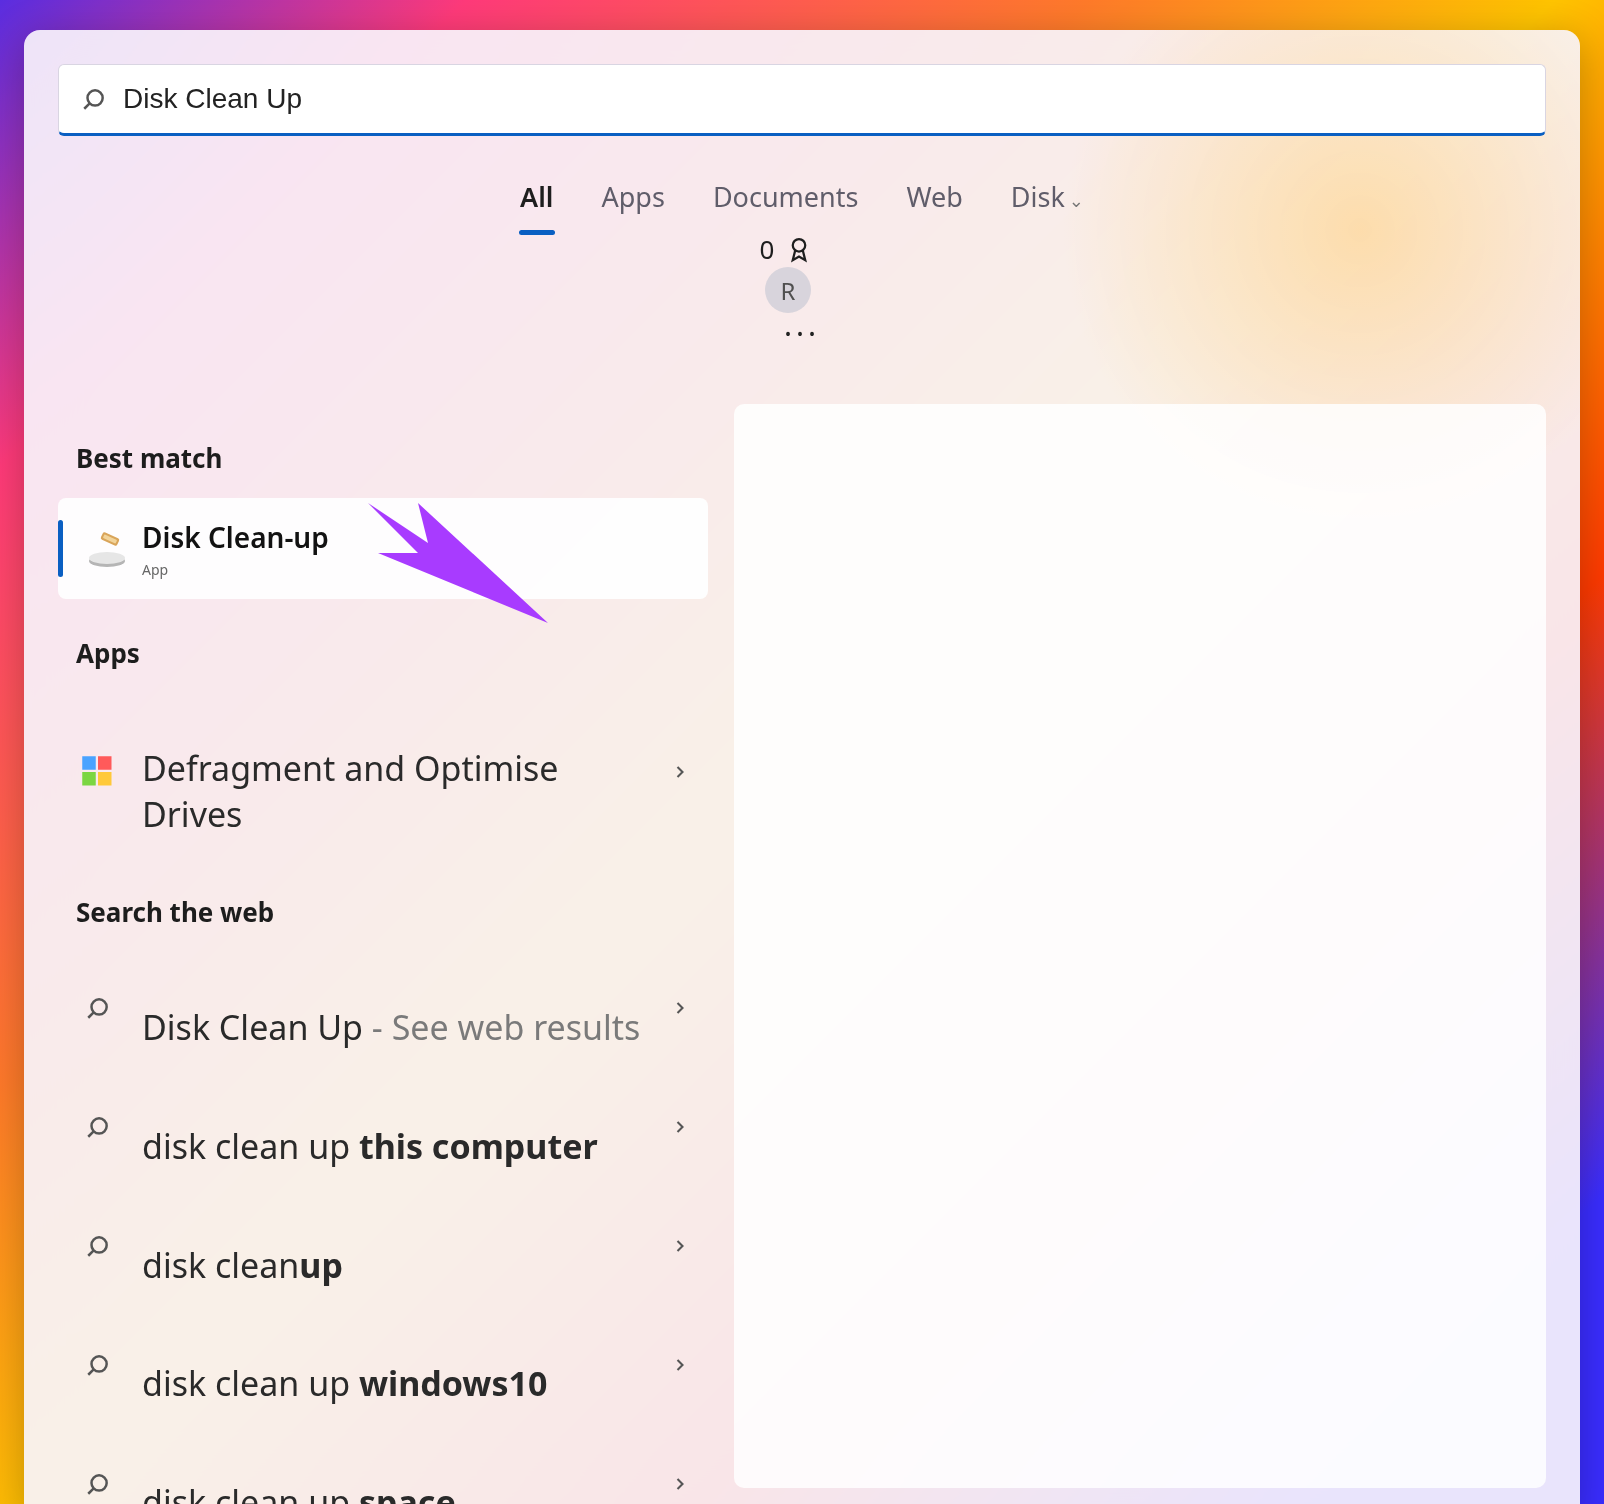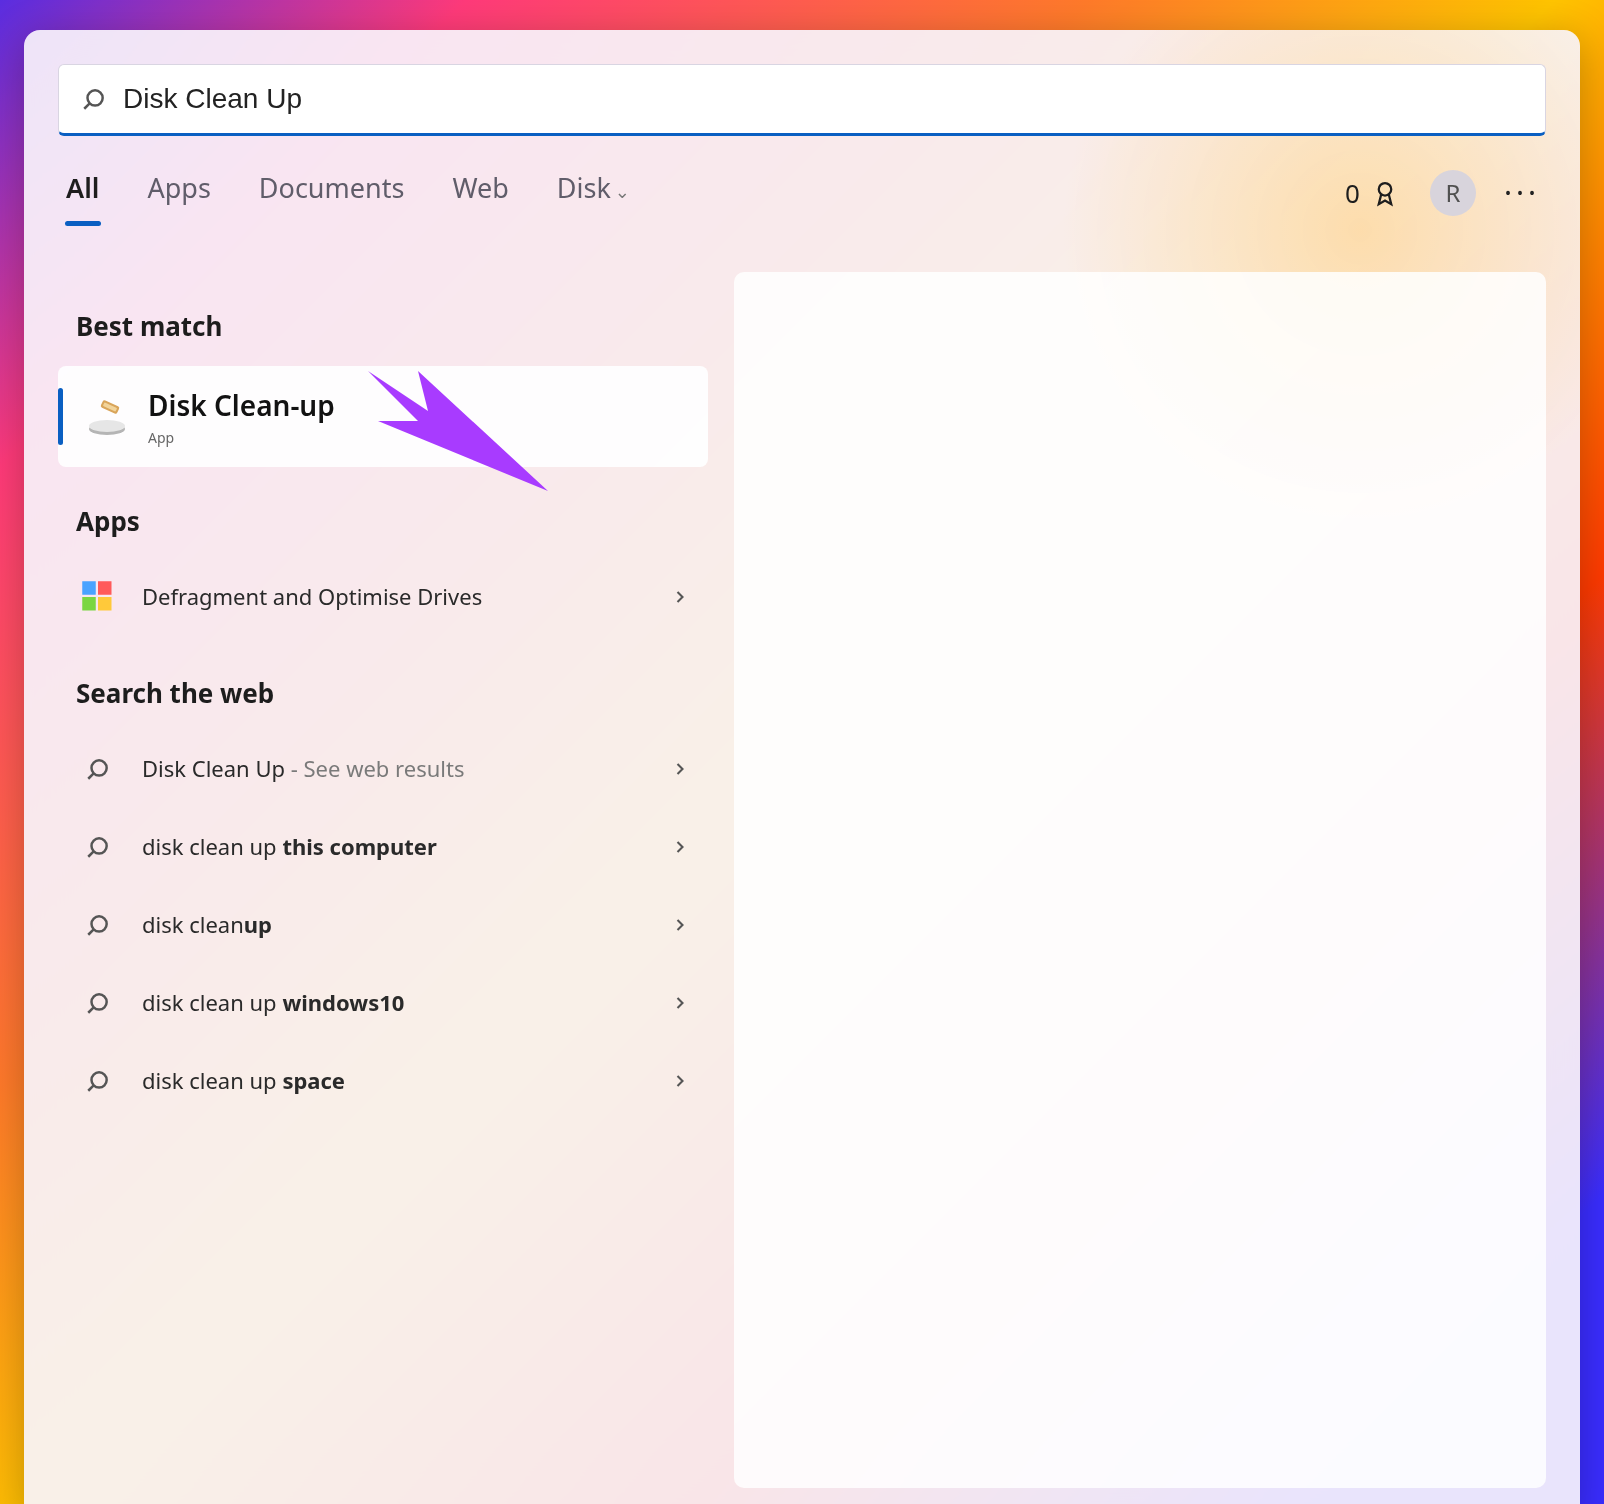--- a/index.html
+++ b/index.html
@@ -55,24 +55,25 @@
     flex: 1;
     border: none;
     outline: none;
     font-size: 28px;
     color: #222;
     background: transparent;
   }
   .search-icon-svg { width: 26px; height: 26px; stroke: #555; stroke-width: 2.3; fill: none; transform: scaleX(-1); }
 
   .nav-row {
-    margin-top: 27px;
+    margin-top: 36px;
     display: flex;
     align-items: center;
     padding: 0 6px 8px 6px;
+    flex-direction: column;
   }
   .tabs { display: flex; gap: 44px; }
   .tab {
     font-size: 27px;
     color: #605d6a;
     padding: 6px 2px 16px 2px;
     cursor: pointer;
     position: relative;
   }
   .tab.active {
@@ -123,21 +124,21 @@
     color: #1d1d1d;
     margin: 36px 0 22px 18px;
   }
 
   .best-match {
     background: rgba(255,255,255,0.92);
     border-radius: 8px;
     padding: 20px 20px 20px 24px;
     display: flex;
     align-items:center;
-    gap: 16px;
+    gap: 10px;
     position: relative;
     cursor: pointer;
   }
   .best-match::before {
     content:"";
     position:absolute;
     left:0; top:22px; bottom:22px;
     width:5px; border-radius:3px;
     background:#0a5fc2;
   }
@@ -155,21 +156,21 @@
     padding: 14px 18px;
     border-radius: 8px;
     cursor: pointer;
     margin-bottom: 6px;
   }
   .li-icon {
     width:44px; height:44px;
     display:flex; align-items:center; justify-content:center;
     flex-shrink:0;
   }
-  .li-text { flex:1; font-size:22px; color:#2a2a2a; line-height:1.35; }
+  .li-text { flex:1; font-size:34px; color:#2a2a2a; line-height:1.35;margin-top:39px; }
   .li-text .thin { font-weight: 400; }
   .li-text .bold { font-weight: 700; }
   .li-text .muted { color:#7a7a7a; font-weight:400; }
   .chevron { width:20px; height:20px; stroke:#555; stroke-width:2.5; fill:none; }
 
   .arrow-annot {
     position:absolute;
     left:310px; top:-5px;
     width:180px; height:130px;
     pointer-events:none;

